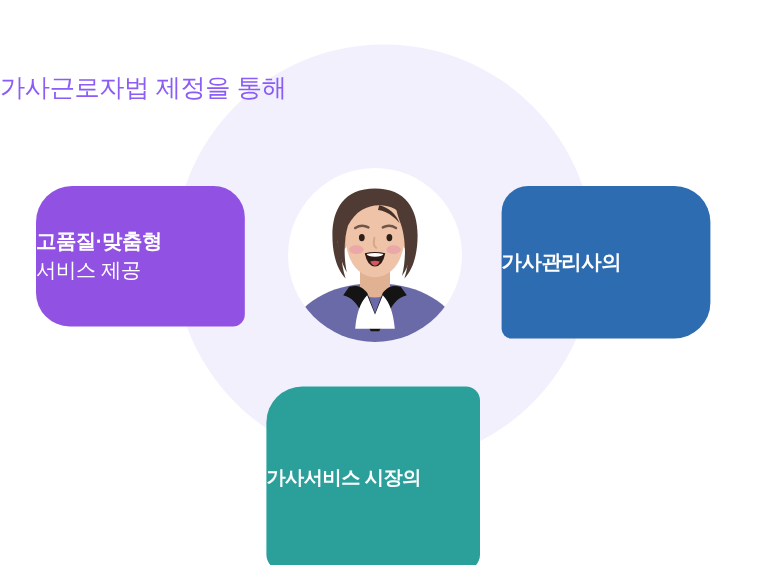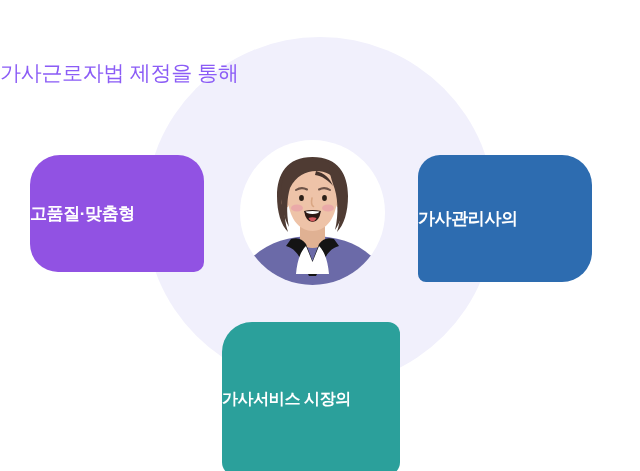--- a/index.html
+++ b/index.html
@@ -210,20 +210,21 @@
 
         <path d="M64 71 Q72.5 69 81 71 Q79 82 72.5 82 Q66 82 64 71 Z" fill="#2c1a16"></path>
         <path d="M65.5 71.6 Q72.5 70.2 79.5 71.6 Q78.5 74 72.5 74 Q66.5 74 65.5 71.6 Z" fill="#ffffff"></path>
         <path d="M68.5 78 Q72.5 76.4 76.5 78 Q75 81.4 72.5 81.4 Q70 81.4 68.5 78 Z" fill="#d4595e"></path>
       </g>
     </svg>
   </div>
 
   <div class="pill pill-left">
     <span class="line bold">고품질·맞춤형</span>
+    <span class="line regular">서비스 제공</span>
   </div>
 
   <div class="pill pill-right">
     <span class="line bold">가사관리사의</span>
   </div>
 
   <div class="pill pill-bottom">
     <span class="line bold">가사서비스 시장의</span>
   </div>
 

